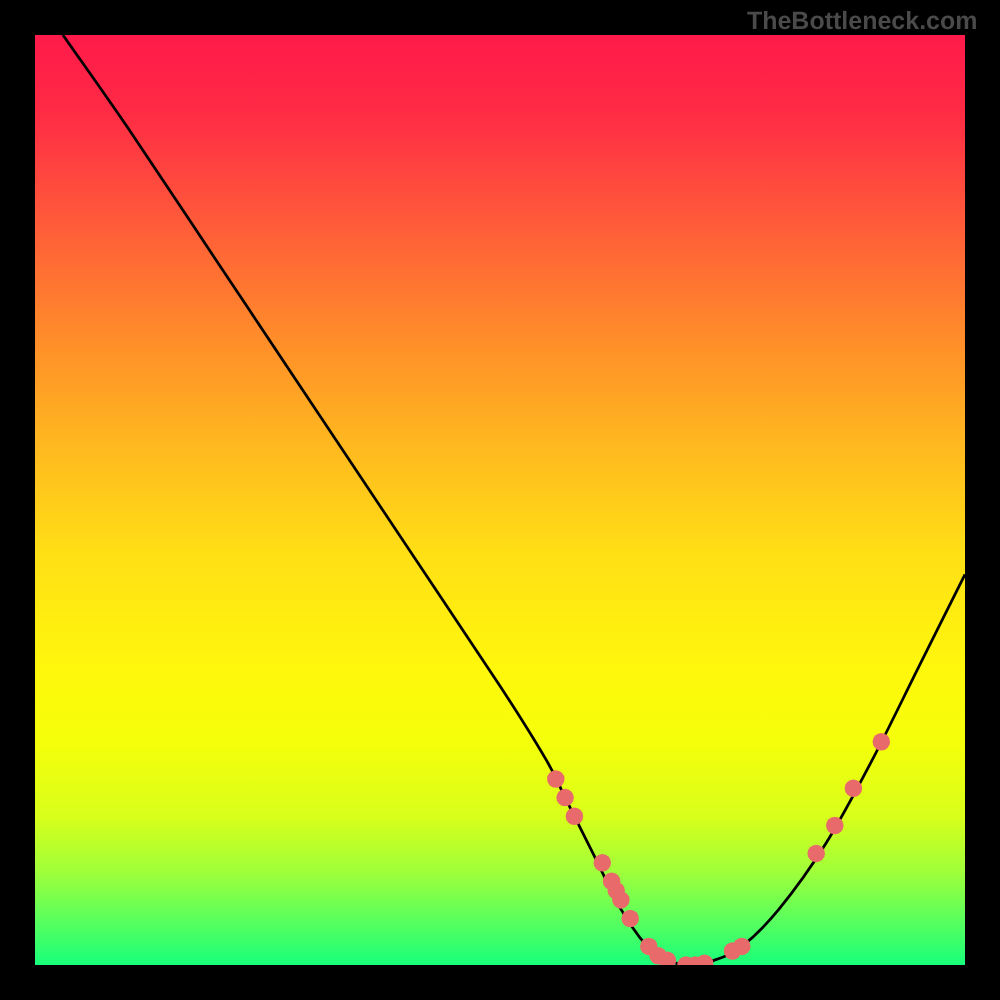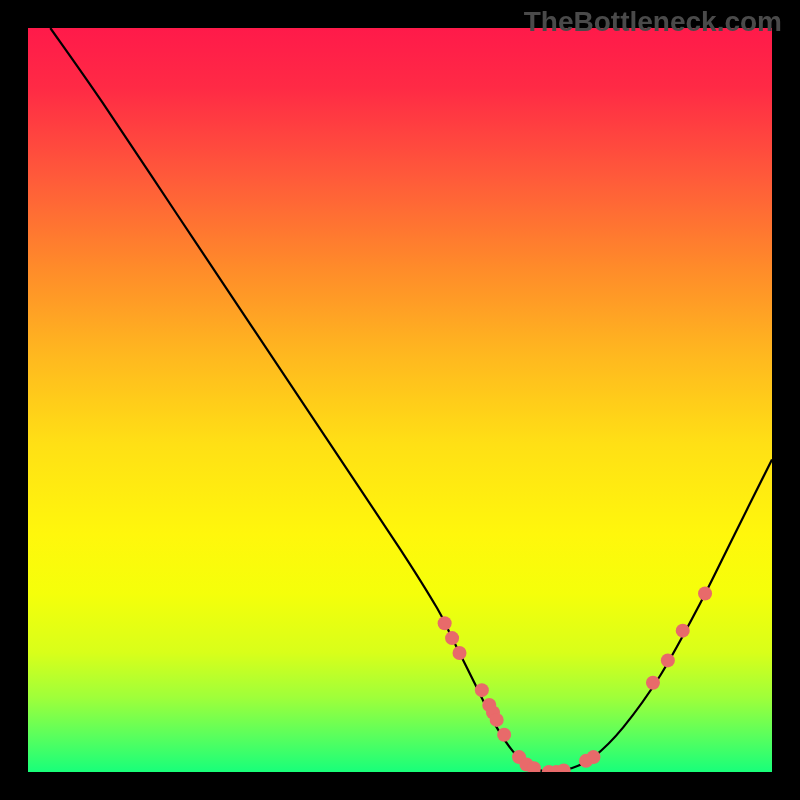--- a/index.html
+++ b/index.html
@@ -8,21 +8,21 @@
     height: 800px;
     background: #000;
     position: relative;
     font-family: Arial, sans-serif;
   }
   .watermark {
     position: absolute;
     top: 6px;
     right: 18px;
     color: #4a4a4a;
-    font-size: 28px;
+    font-size: 20px;
     font-weight: bold;
     z-index: 10;
   }
   .plot-area {
     position: absolute;
     top: 28px;
     left: 28px;
     width: 744px;
     height: 744px;
     overflow: hidden;

